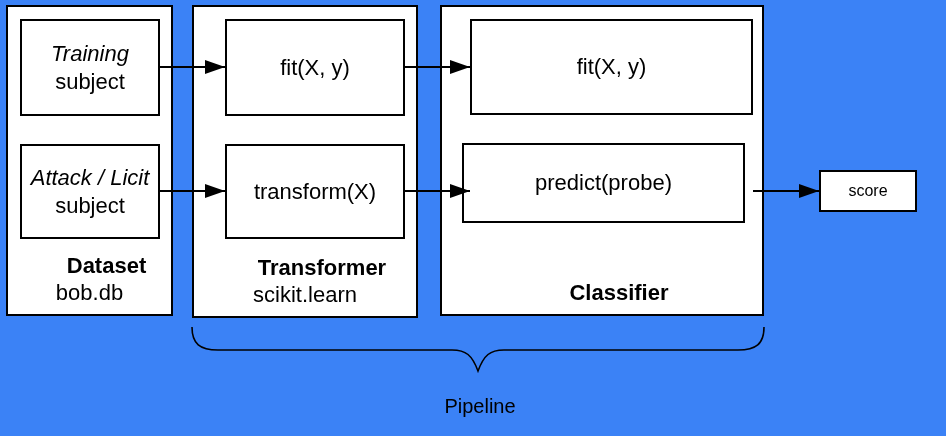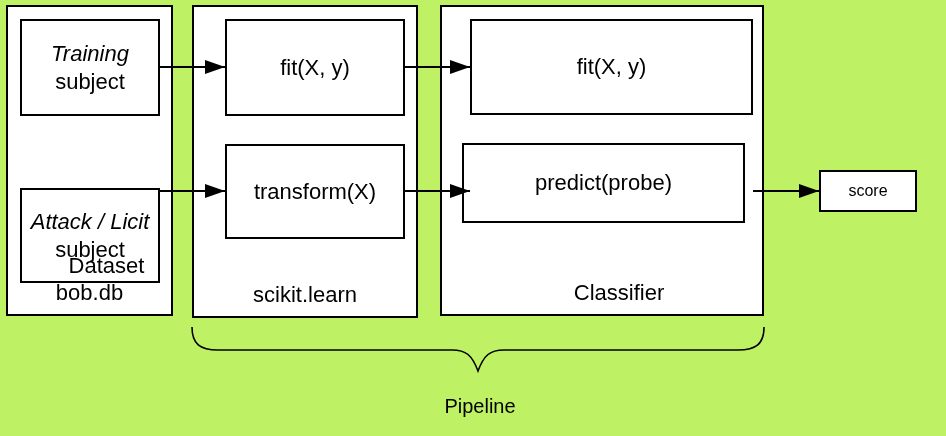--- a/index.html
+++ b/index.html
@@ -8,21 +8,21 @@
     background: #ffffff;
   }
   body {
     font-family: "Liberation Sans", sans-serif;
     color: #000000;
   }
   .canvas {
     position: relative;
     width: 946px;
     height: 436px;
-    background: #bef264;
+    background: #3b82f6;
     overflow: hidden;
   }
   .container {
     position: absolute;
     box-sizing: border-box;
     border: 2px solid #000000;
     background: #ffffff;
   }
   #dataset-container     { left: 6px;   top: 5px; width: 167px; height: 311px; }
   #transformer-container { left: 192px; top: 5px; width: 226px; height: 313px; }
@@ -36,38 +36,38 @@
     display: flex;
     flex-direction: column;
     align-items: center;
     justify-content: center;
     font-size: 22px;
     line-height: 28px;
     text-align: center;
     white-space: nowrap;
   }
   #training-box  { left: 12px; top: 12px;  width: 140px; height: 97px; }
-  #attack-box    { left: 12px; top: 137px; width: 140px; height: 95px; margin-top: 44px; }
+  #attack-box    { left: 12px; top: 137px; width: 140px; height: 95px; }
   #t-fit-box     { left: 31px; top: 12px;  width: 180px; height: 97px; }
   #transform-box { left: 31px; top: 137px; width: 180px; height: 95px; }
   #c-fit-box     { left: 28px; top: 12px;  width: 283px; height: 96px; }
   #predict-box   { left: 20px; top: 136px; width: 283px; height: 80px; }
 
   .italic-line { font-style: italic; }
 
   .container-label {
     position: absolute;
     left: 0;
     right: 0;
     bottom: 8px;
     text-align: center;
     font-size: 22px;
     line-height: 27px;
   }
-  .container-title { font-weight: normal; margin-left: 34px; }
+  .container-title { font-weight: bold; margin-left: 34px; }
   .container-subtitle { font-weight: normal; }
 
   #score-box {
     position: absolute;
     left: 819px;
     top: 170px;
     width: 98px;
     height: 42px;
     box-sizing: border-box;
     border: 2px solid #000000;
@@ -118,20 +118,21 @@
   </div>
 
   <div class="container" id="transformer-container">
     <div class="inner-box" id="t-fit-box">
       <span>fit(X, y)</span>
     </div>
     <div class="inner-box" id="transform-box">
       <span>transform(X)</span>
     </div>
     <div class="container-label">
+      <div class="container-title">Transformer</div>
       <div class="container-subtitle">scikit.learn</div>
     </div>
   </div>
 
   <div class="container" id="classifier-container">
     <div class="inner-box" id="c-fit-box">
       <span>fit(X, y)</span>
     </div>
     <div class="inner-box" id="predict-box">
       <span>predict(probe)</span>

